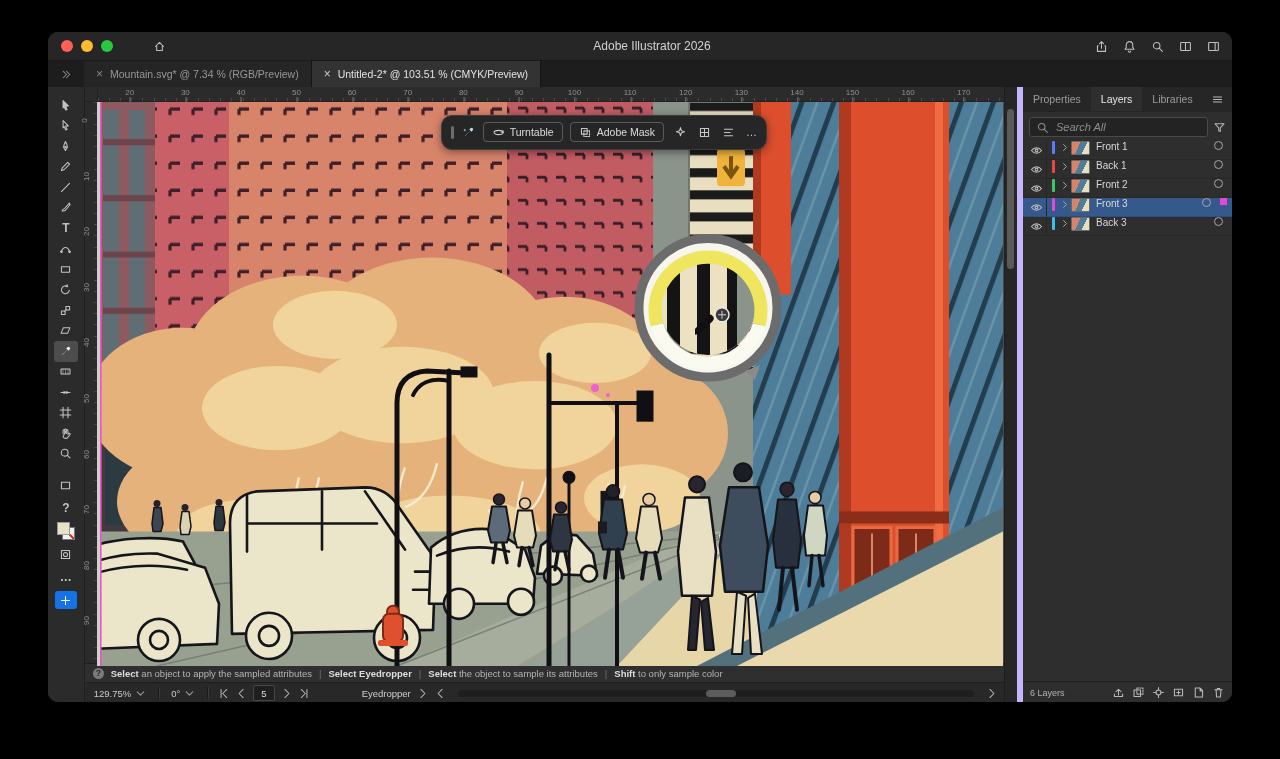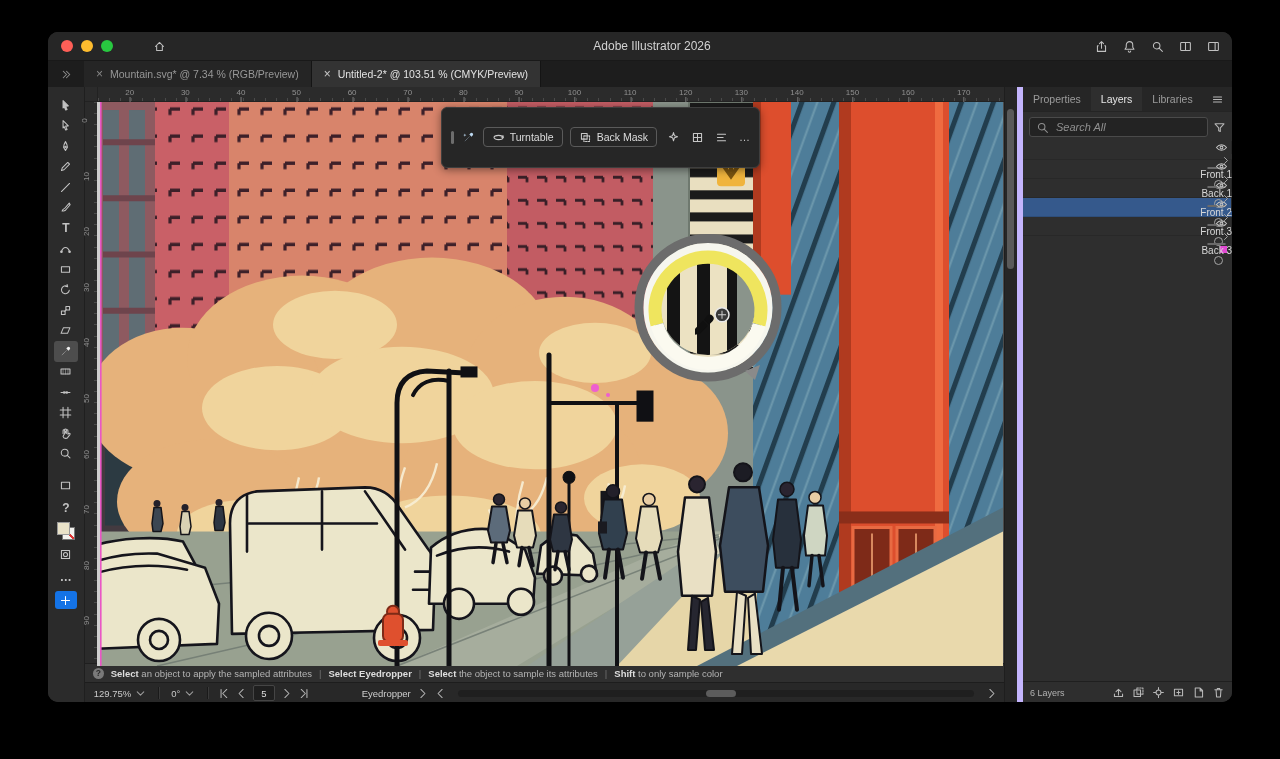--- a/index.html
+++ b/index.html
@@ -47,22 +47,22 @@
   .hlab{position:absolute;top:1px;transform:translateX(-50%);font-size:8px;color:#909090;}
   .hlab::after{content:'';position:absolute;left:50%;top:9px;width:1px;height:5px;background:#7a7a7a;}
   .artwork{position:relative;height:564px;background:#4b4b4b;}
   .vruler{position:absolute;left:0;top:0;width:12px;height:100%;background:#2b2b2b;border-right:1px solid #222;
           background-image:repeating-linear-gradient(180deg,#4a4a4a 0 1px,transparent 1px 11.12px);
           background-size:3px 100%;background-position:100% 0;background-repeat:no-repeat;}
   .vlab{position:absolute;left:-3px;font-size:8px;color:#909090;transform:rotate(-90deg);}
   .art{position:absolute;left:12px;top:0;width:906px;height:564px;overflow:hidden;}
   .art svg.scene{display:block;width:906px;height:564px;}
   
-  .floatbar{position:absolute;left:344px;top:5px;height:25px;background:#262626;border:1px solid #3e3e3e;
-            border-radius:6px;display:flex;align-items:center;gap:8px;padding:17px 9px;
+  .floatbar{position:absolute;left:344px;top:13px;height:25px;background:#262626;border:1px solid #3e3e3e;
+            border-radius:11px;display:flex;align-items:center;gap:8px;padding:4px 9px;
             box-shadow:0 2px 8px rgba(0,0,0,.45);}
   .drag{width:3px;height:13px;background:#6d6d6d;border-radius:2px;}
   .ctlead{color:#bcd8f0;display:flex;align-items:center;}
   .ctbtns{display:flex;gap:7px;}
   .ctbtn{height:18px;display:flex;align-items:center;gap:5px;padding:0 8px;border:1px solid #5a5a5a;
          border-radius:4px;color:#dcdcdc;font-size:10.5px;}
   .ctbtn .ci{display:flex;color:#c9c9c9;}
   .cticons{display:flex;gap:11px;align-items:center;color:#c6c6c6;margin-left:2px;}
   .ctic{display:flex;align-items:center;font-size:11px;}
   
@@ -93,22 +93,22 @@
   .ptab.active{background:#2e2e2e;color:#e6e6e6;}
   .pmenu{margin-left:auto;display:flex;align-items:center;padding:0 8px;color:#b5b5b5;}
   .searchrow{display:flex;align-items:center;gap:5px;padding:5px 6px 4px 6px;}
   .searchbox{flex:1;display:flex;align-items:center;gap:5px;background:#232323;border:1px solid #4a4a4a;
              border-radius:3px;height:18px;padding:0 6px;color:#8f8f8f;}
   .searchbox input{flex:1;background:transparent;border:none;outline:none;color:#cfcfcf;font-size:11px;
                    font-style:italic;font-family:"Liberation Sans",sans-serif;min-width:0;}
   .searchbox input::placeholder{color:#8f8f8f;}
   .funnel{color:#b5b5b5;display:flex;}
   .layers{flex:0 0 auto;}
-  .lrow{height:18px;display:flex;align-items:flex-end;font-size:10px;color:#d8d8d8;padding-left:5px;
-        border-bottom:1px solid rgba(0,0,0,.12);flex-direction:column;}
+  .lrow{height:18px;display:flex;align-items:flex-start;font-size:10px;color:#d8d8d8;padding-left:5px;
+        border-bottom:1px solid rgba(0,0,0,.12);}
   .lrow.selected{background:#35598c;}
   .leye{width:18px;display:flex;justify-content:center;color:#c2c2c2;border-right:1px solid #262626;
         height:100%;align-items:center;}
   .lbar{width:3px;height:13px;border-radius:1px;margin:0 4px 0 5px;}
   .lchev{width:12px;display:flex;color:#a8a8a8;}
   .lthumb{width:17px;height:12px;border:1px solid #6a6a6a;border-radius:1px;margin-right:6px;
           background:linear-gradient(115deg,#d8846b 0 38%,#4e7d99 38% 68%,#e9dfc0 68%);}
   .lname{flex:1;}
   .ltgt{width:7px;height:7px;border:1px solid #a5a5a5;border-radius:50%;margin-right:9px;flex:0 0 auto;}
   .lsel{width:7px;height:7px;margin-right:5px;flex:0 0 auto;}
@@ -604,21 +604,21 @@
                   </span>
                   <span>Turntable</span>
                 </div>
                 <div class="ctbtn" data-name="clip-mask-button">
                   <span class="ci" data-name="clipmask-icon">
                     <svg class="ic" viewBox="0 0 16 16" width="13" height="13" fill="none" stroke="currentColor" stroke-width="1.3" stroke-linecap="round" stroke-linejoin="round">
                       <rect x="3" y="3" width="7" height="7"></rect>
                       <rect x="6" y="6" width="7" height="7" stroke-dasharray="2 1.4"></rect>
                     </svg>
                   </span>
-                  <span>Back Mask</span>
+                  <span>Adobe Mask</span>
                 </div>
               </div>
             <div class="cticons" data-name="canvas-toolbar-icons">
                 <span class="ctic" data-name="generate-icon">
                   <svg class="ic" viewBox="0 0 16 16" width="13" height="13" fill="none" stroke="currentColor" stroke-width="1.3" stroke-linecap="round" stroke-linejoin="round">
                     <path d="M8 2l1.2 3.8L13 7l-3.8 1.2L8 12l-1.2-3.8L3 7l3.8-1.2z"></path>
                   </svg>
                 </span>
                 <span class="ctic" data-name="grid-icon">
                   <svg class="ic" viewBox="0 0 16 16" width="13" height="13" fill="none" stroke="currentColor" stroke-width="1.3" stroke-linecap="round" stroke-linejoin="round">

